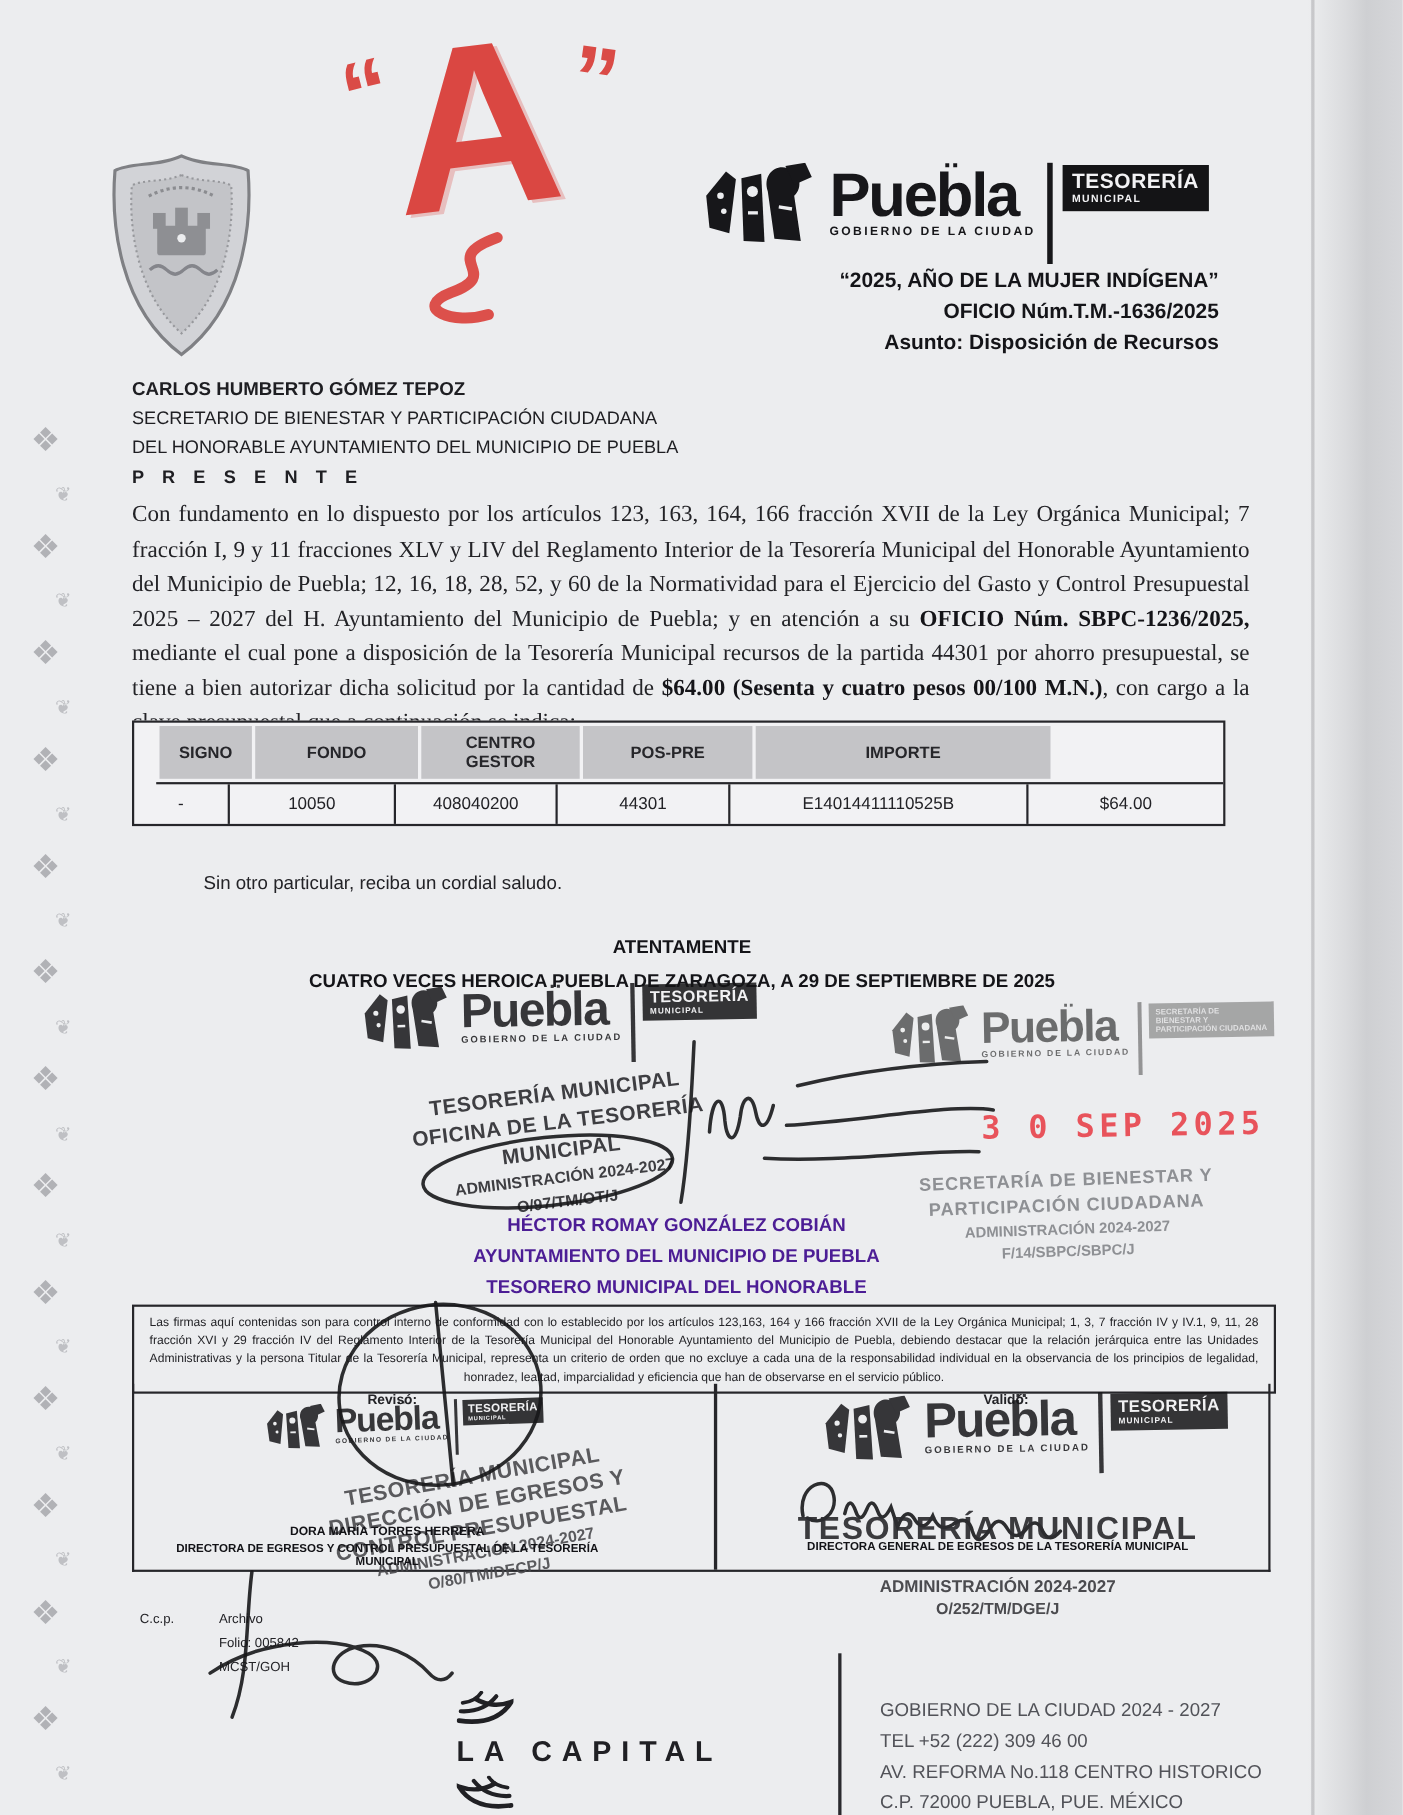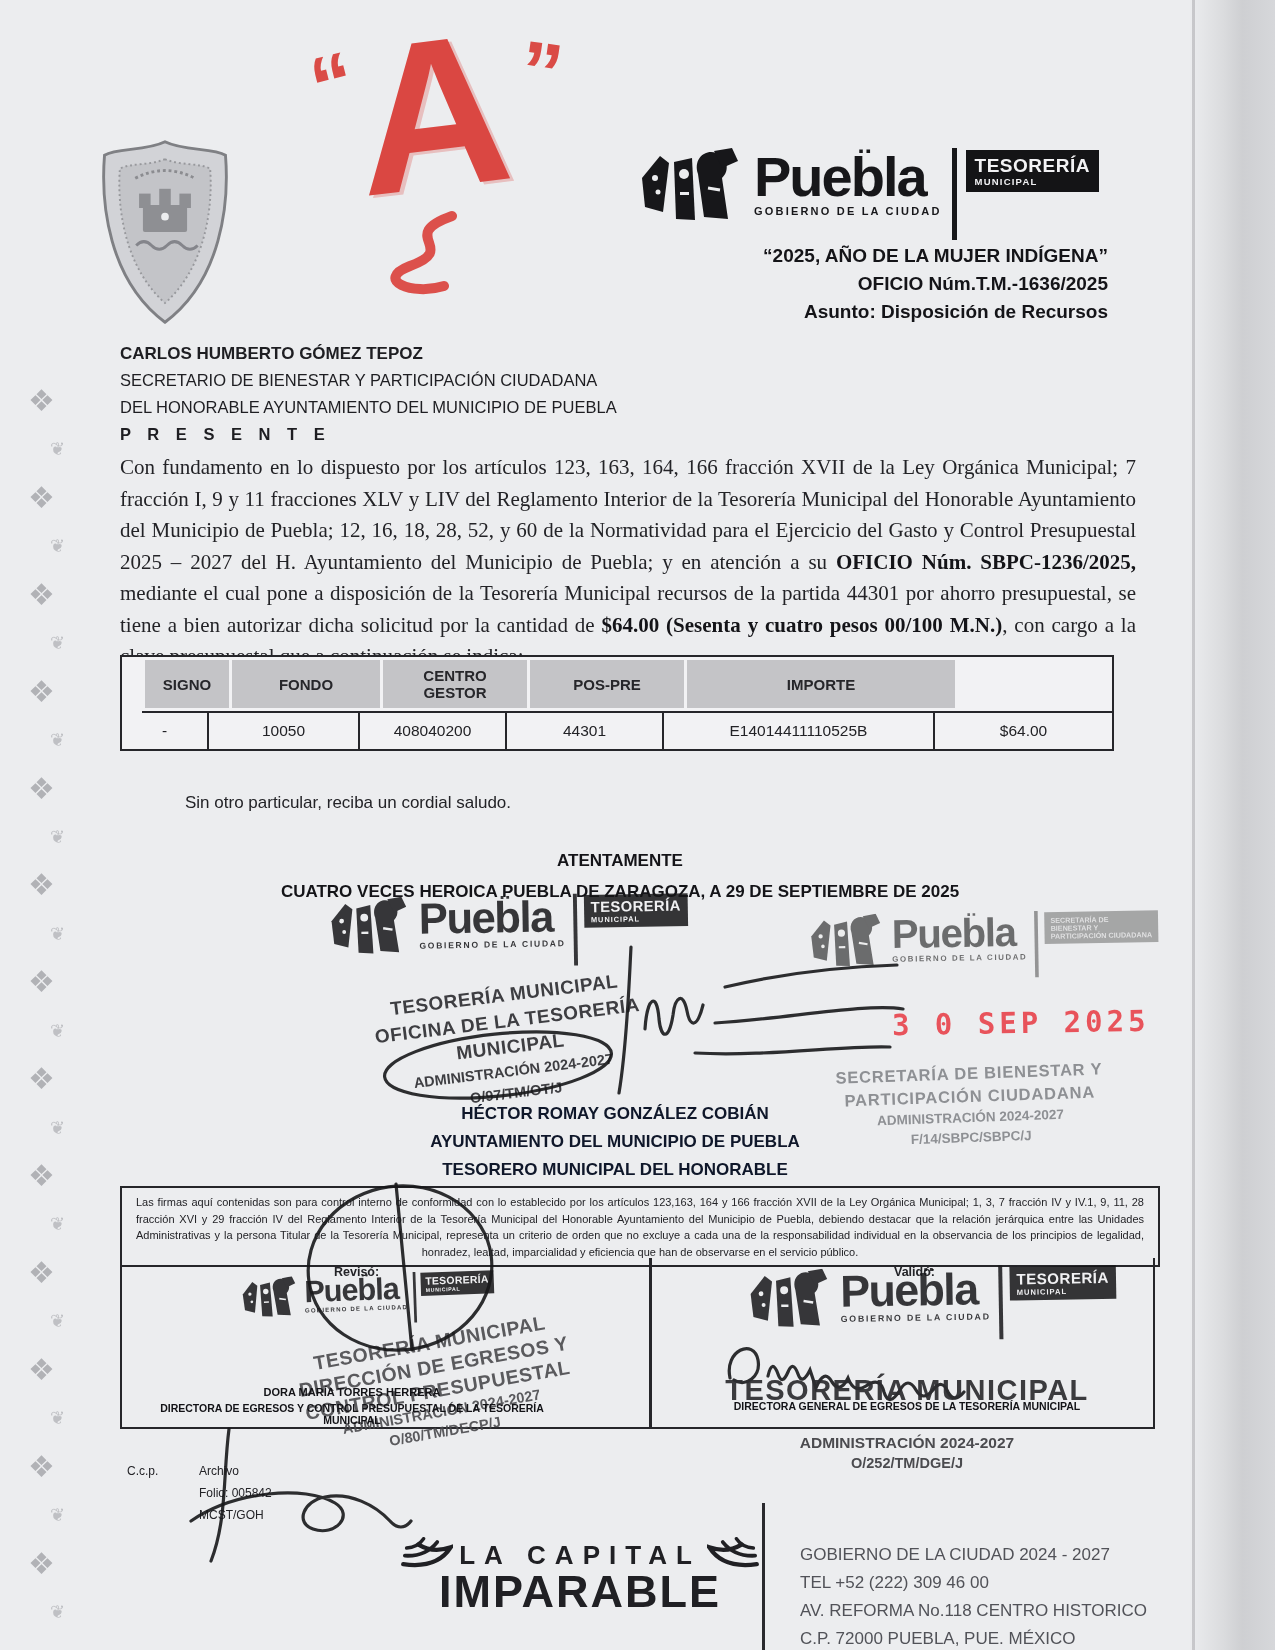--- a/index.html
+++ b/index.html
@@ -70,21 +70,21 @@
   .stamp-text{font-weight:bold;text-align:center;transform-origin:center;}
   .lstamp{left:320px;top:982px;width:380px;transform:rotate(-7deg);color:#3e3e42;}
   .lstamp .t1{font-size:19px;line-height:26px;letter-spacing:.5px;}
   .lstamp .t2{font-size:14.5px;line-height:22px;}
   .rstamp{left:810px;top:1062px;width:320px;transform:rotate(-2deg);color:#8e9094;font-weight:bold;text-align:center;}
   .rstamp .t1{font-size:16.5px;line-height:23px;letter-spacing:.8px;}
   .rstamp .t2{font-size:13.5px;line-height:20px;}
   .red-date{left:892px;top:1006px;font-family:"DejaVu Sans Mono",monospace;font-weight:bold;
     font-size:29px;letter-spacing:4px;color:#e8474f;transform:rotate(-1deg);opacity:.92;}
 
-  .signer{left:120px;top:1100px;width:990px;text-align:center;font-weight:bold;font-size:17px;line-height:28px;color:#0f172a;}
+  .signer{left:120px;top:1100px;width:990px;text-align:center;font-weight:bold;font-size:17px;line-height:28px;color:#4c1d95;}
 
   .legalbox{left:120px;top:1186px;width:1008px;border:2.5px solid #26262a;padding:6px 14px 5px;
     font-size:11px;line-height:16.5px;text-align:justify;text-align-last:center;color:#232327;}
 
   
   .review-box{left:120px;top:1258px;width:1031px;height:169px;border:2.5px solid #26262a;border-top:none;overflow:visible;}
   .rv-divider{position:absolute;left:527px;top:0;width:2.5px;height:100%;background:#26262a;}
   .rv-label{position:absolute;top:7px;font-weight:bold;font-size:12.5px;color:#232327;}
   .sm-name{position:absolute;text-align:center;font-weight:bold;color:#121216;}
   .rv-stamp-l{position:absolute;left:150px;top:72px;width:330px;transform:rotate(-10deg);
@@ -98,21 +98,21 @@
   .rv-admin{position:absolute;left:605px;top:176px;width:360px;text-align:center;font-weight:bold;
     font-size:15.5px;color:#3a3a3e;opacity:.9;}
   .rv-code{position:absolute;left:605px;top:197px;width:360px;text-align:center;font-weight:bold;
     font-size:14.5px;color:#3a3a3e;opacity:.9;}
 
   .ccp{left:127px;top:1460px;font-size:12px;line-height:22px;color:#232327;display:flex;}
   .ccp .lbl{width:72px;font-weight:normal;}
 
   
   .capital{left:415px;top:1537px;width:330px;text-align:center;color:#202024;}
-  .cap-row{display:flex;align-items:flex-end;justify-content:center;gap:6px;}
+  .cap-row{display:flex;align-items:flex-start;justify-content:center;gap:6px;flex-direction:column;}
   .cap-top{font-size:26px;font-weight:bold;letter-spacing:9px;white-space:nowrap;}
   .cap-bottom{font-size:45px;font-weight:bold;letter-spacing:2px;line-height:42px;}
   .wing{width:52px;height:34px;flex:none;}
   .wing.flip{transform:scaleX(-1);}
   .foot-div{left:762px;top:1503px;width:3px;height:147px;background:#2a2a2e;}
   .foot-txt{left:800px;top:1541px;font-size:17px;line-height:28px;color:#515258;}
 
   svg.sig{position:absolute;overflow:visible;}
   svg.sig path, svg.sig ellipse{fill:none;stroke:#17171a;stroke-width:3.2;stroke-linecap:round;opacity:.9;}
 </style>

